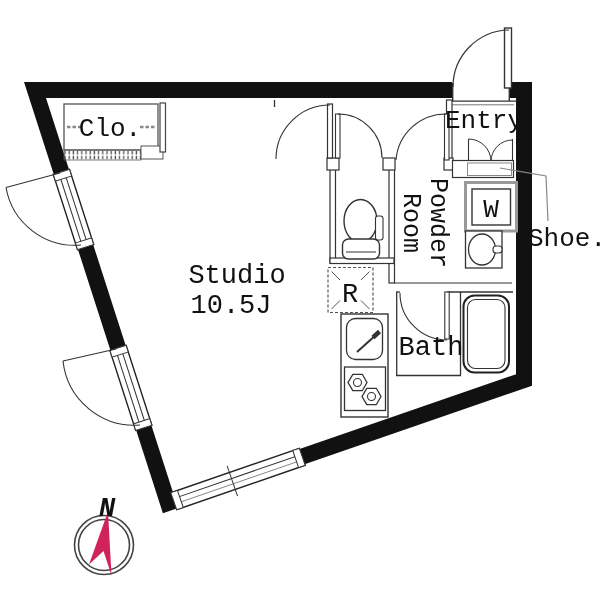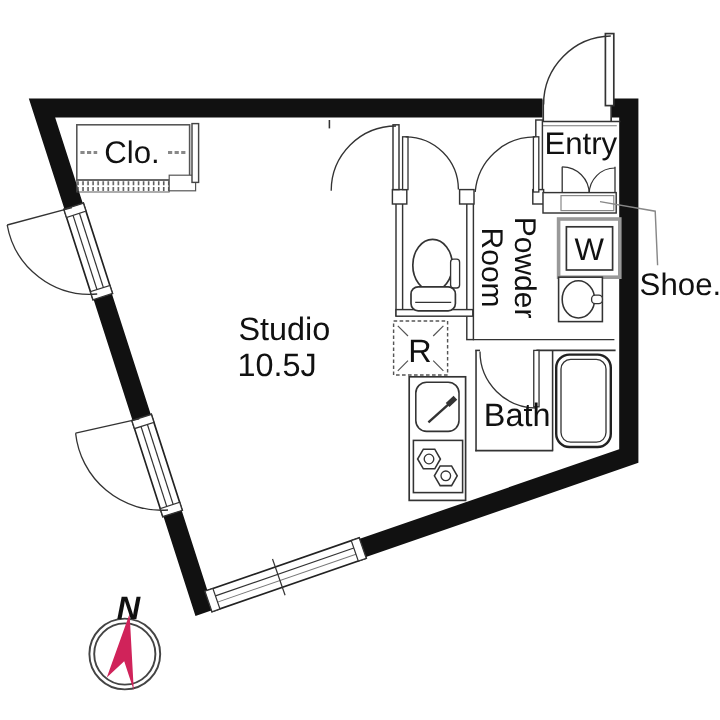--- a/index.html
+++ b/index.html
@@ -1,17 +1,17 @@
 <!DOCTYPE html>
 <html><head>
 <meta charset="utf-8">
 <style>
   html,body{margin:0;padding:0;background:#ffffff;}
   .canvas{position:relative;width:600px;height:600px;background:#fff;overflow:hidden;
-          font-family:Liberation Sans, sans-serif;}
+          font-family:Liberation Mono, monospace;}
   svg{position:absolute;left:0;top:0;}
   text{fill:#111;}
   .room-label{font-size:27px;}
   .small-label{font-size:26px;}
 </style>
 </head>
 <body>
 
 <div class="canvas">
 <svg width="600" height="600" viewBox="0 0 600 600">

